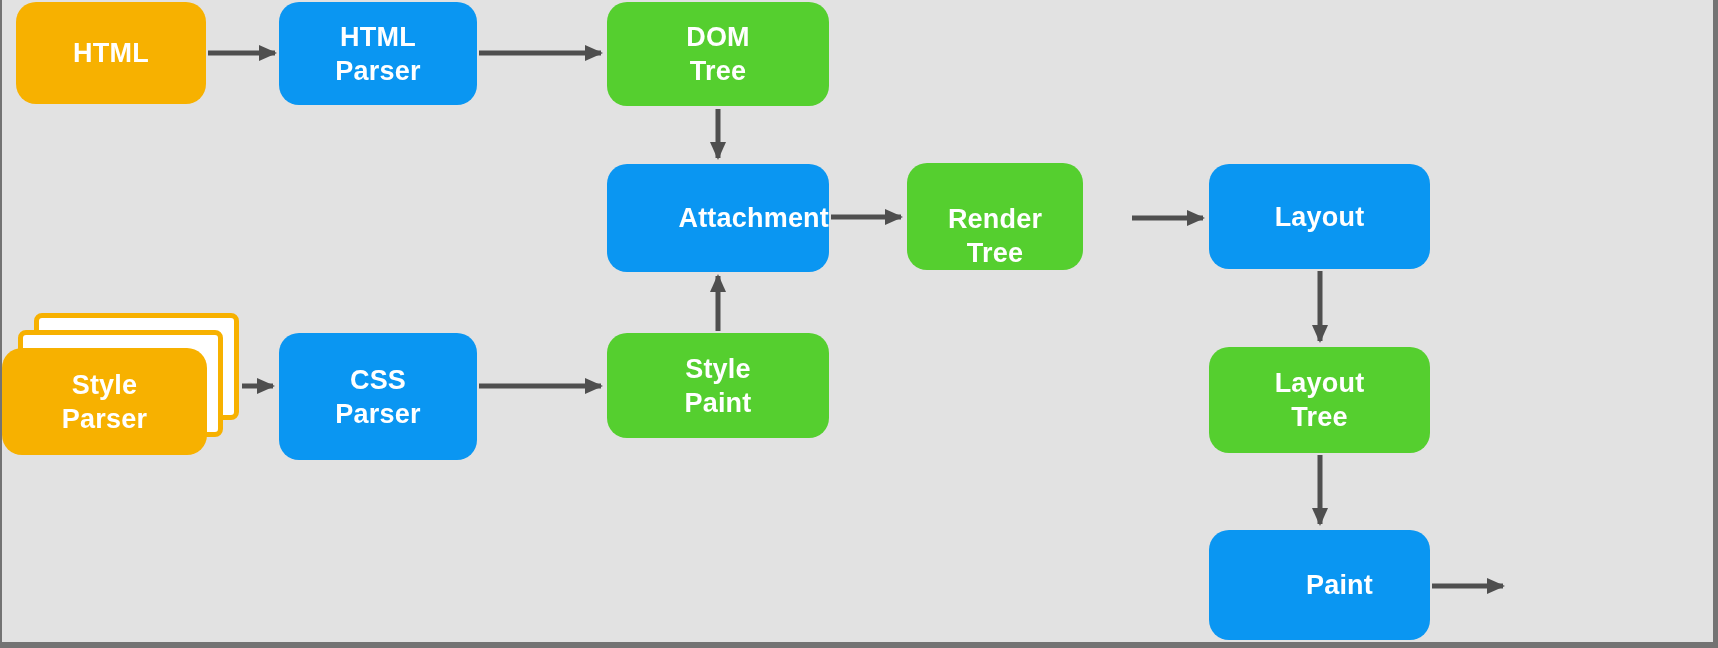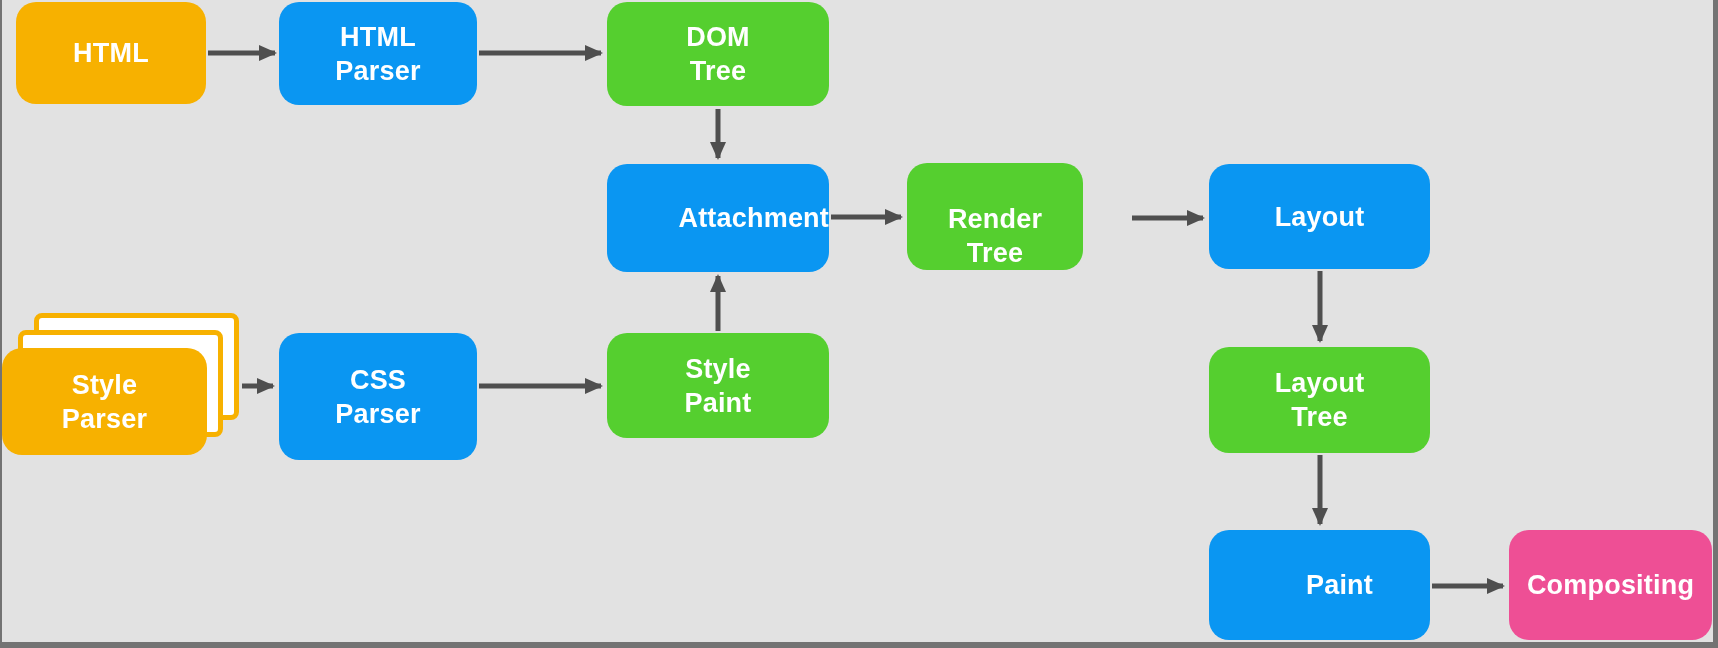--- a/index.html
+++ b/index.html
@@ -142,18 +142,15 @@
 
     <div class="node tree" id="n-layout-tree">
       <span>Layout</span>
       <span>Tree</span>
     </div>
 
     <div class="node process" id="n-paint">
       <span>Paint</span>
     </div>
 
-    <div class="node final" id="n-compositing">
-      <span>Compositing</span>
-    </div>
 
   </div>
 </div>
 
 </body></html>

